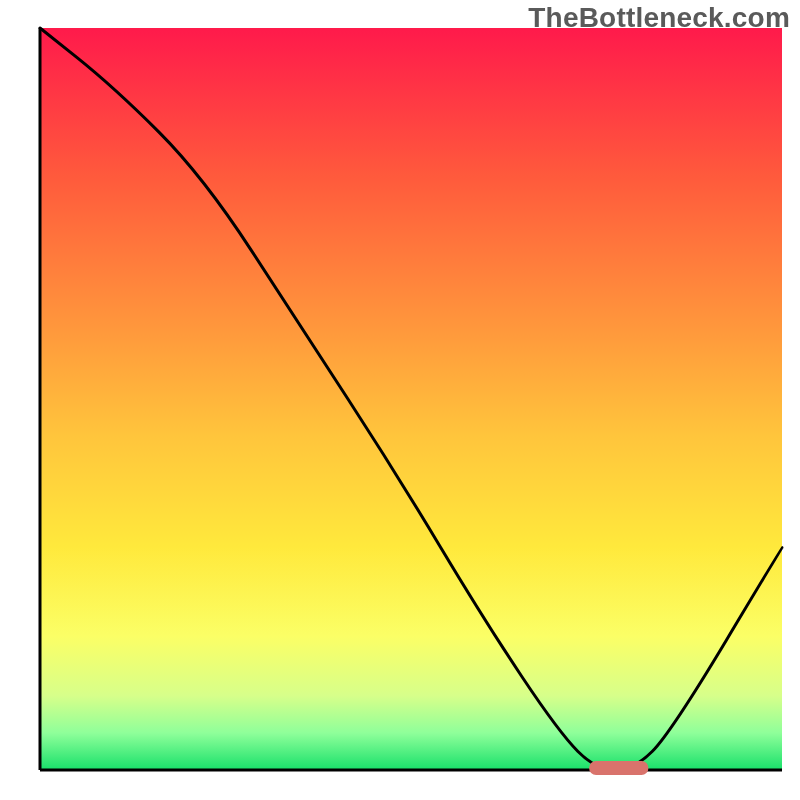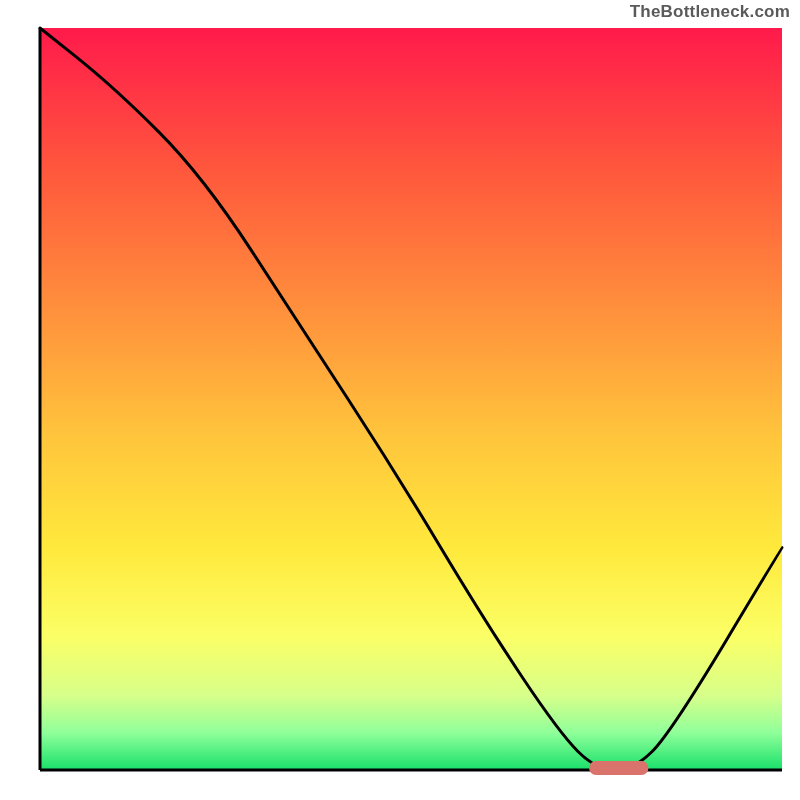--- a/index.html
+++ b/index.html
@@ -13,21 +13,21 @@
   }
   .chart-wrap {
     position: relative;
     width: 800px;
     height: 800px;
   }
   .watermark {
     position: absolute;
     top: 2px;
     right: 10px;
-    font-size: 17px;
+    font-size: 28px;
     font-weight: 600;
     color: #5a5a5a;
     letter-spacing: 0.2px;
     z-index: 10;
   }
   svg {
     display: block;
   }
 </style>
 </head>

